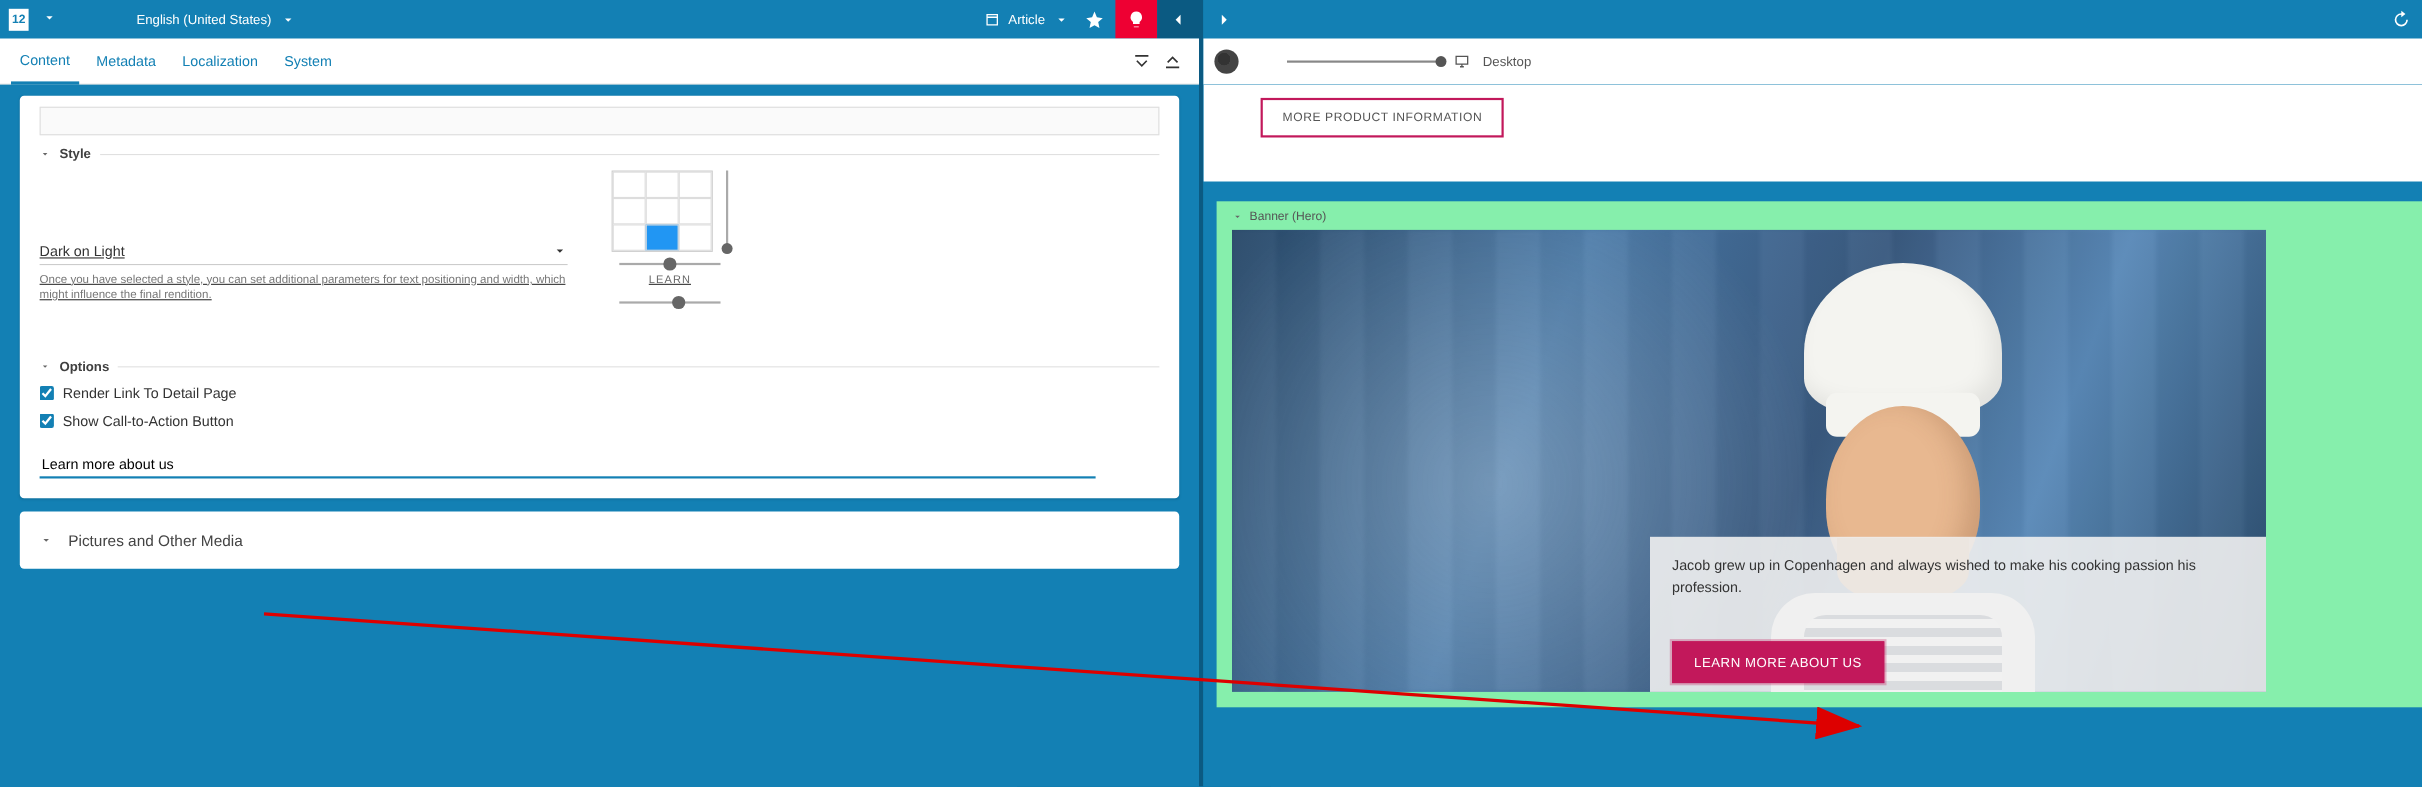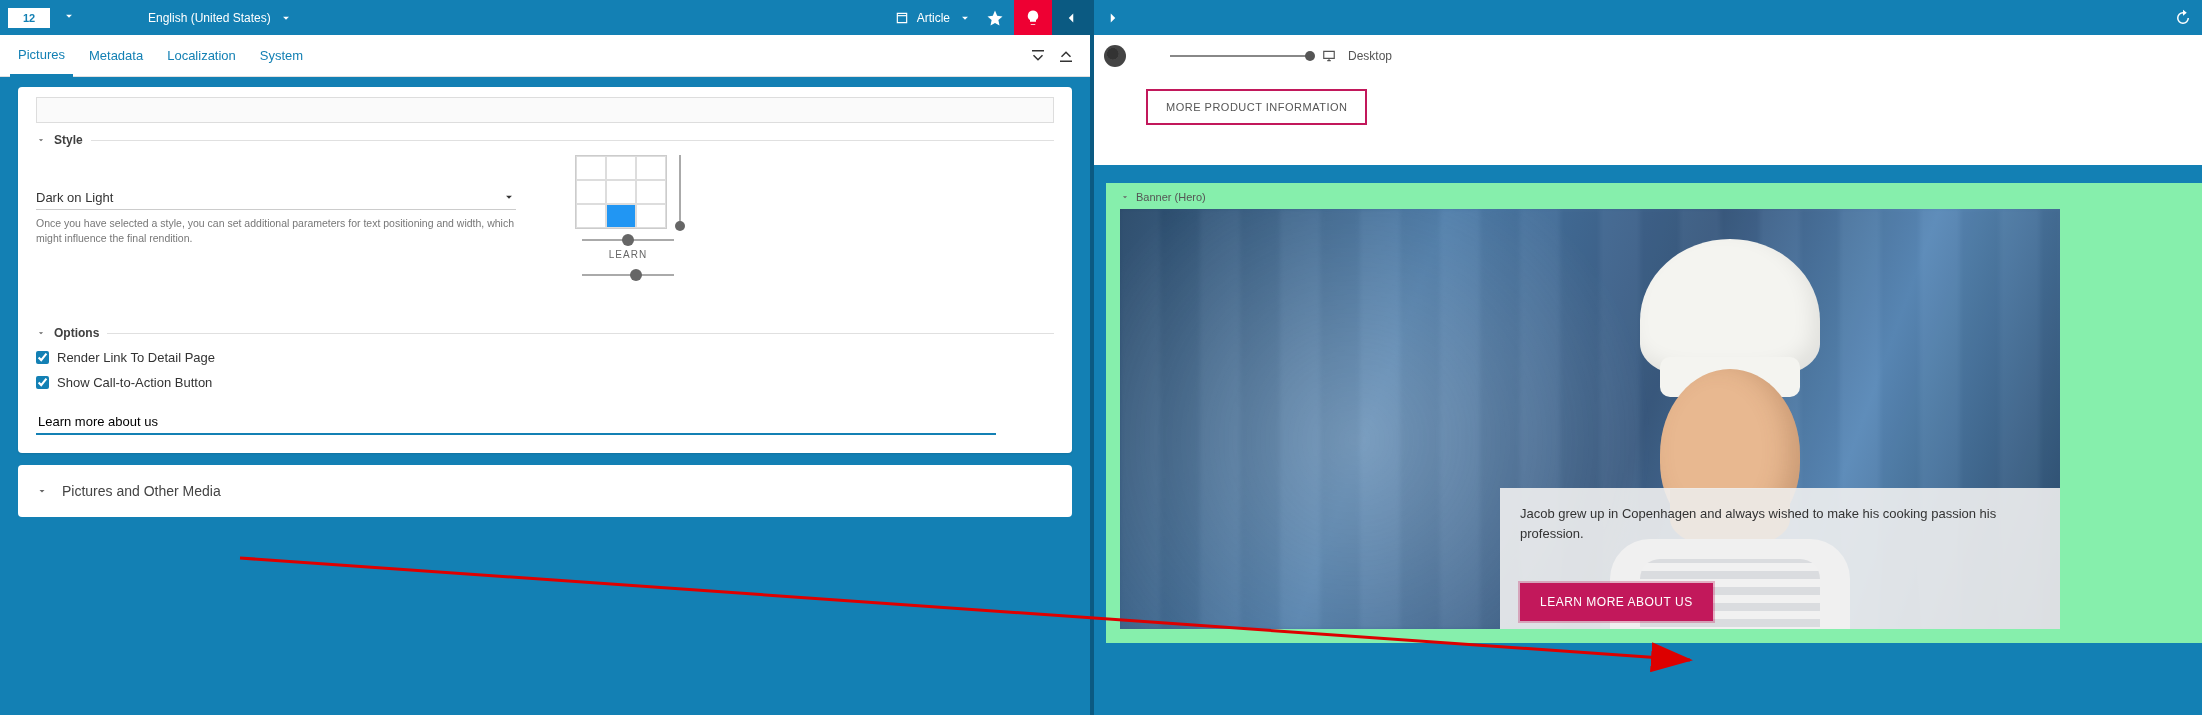--- a/index.html
+++ b/index.html
@@ -4,21 +4,21 @@
 <style>
 * { box-sizing: border-box; margin: 0; padding: 0; }
 body { font-family: "Segoe UI", Arial, sans-serif; font-size: 12px; color: #333; background: #0e76a8; overflow: hidden; }
 .app { display: flex; width: 2202px; height: 715px; }
 .left-pane { width: 1090px; display: flex; flex-direction: column; background: #1380b4; }
 .divider { width: 4px; background: #0b5a82; }
 .right-pane { flex: 1; display: flex; flex-direction: column; background: #1380b4; }
 
 
 .topbar { height: 35px; background: #1380b4; display: flex; align-items: center; color: #fff; }
-.topbar .logo { width: 42px; height: 20px; background: #fff; color: #1380b4; font-weight: bold; font-size: 11px; display: flex; align-items: center; justify-content: center; margin-left: 8px; }
+.topbar .logo { width: 18px; height: 20px; background: #fff; color: #1380b4; font-weight: bold; font-size: 11px; display: flex; align-items: center; justify-content: center; margin-left: 8px; }
 .topbar .chev { margin: 0 12px; }
 .topbar .lang { margin-left: 60px; display: flex; align-items: center; gap: 8px; }
 .topbar .spacer { flex: 1; }
 .topbar .ico-btn { width: 38px; height: 35px; display: flex; align-items: center; justify-content: center; }
 .topbar .ico-btn.red { background: #e03; }
 .topbar .ico-btn.dark { background: #0b5a82; }
 .topbar .article { display: flex; align-items: center; gap: 8px; margin-right: 4px; }
 
 
 .tabrow { height: 42px; background: #fff; display: flex; align-items: center; padding: 0 10px; border-bottom: 1px solid #e0e0e0; }
@@ -34,21 +34,21 @@
 .preview-bar .slider-thumb { width: 10px; height: 10px; border-radius: 50%; background: #555; position: absolute; right: -5px; top: -4px; }
 
 
 .editor-body { flex: 1; background: #1380b4; padding: 10px 18px 0 18px; overflow: hidden; }
 .card { background: #fff; border-radius: 4px; padding: 10px 18px 18px 18px; margin-bottom: 12px; box-shadow: 0 1px 2px rgba(0,0,0,0.1); }
 .card .placeholder-box { height: 26px; border: 1px solid #ddd; background: #fafafa; margin-bottom: 4px; }
 .section-hdr { display: flex; align-items: center; gap: 8px; margin: 10px 0 8px 0; font-size: 12px; font-weight: 600; color: #404040; }
 .section-hdr .rule { flex: 1; height: 1px; background: #e0e0e0; }
 .section-hdr svg { width: 10px; height: 10px; }
 
-.style-row { display: flex; gap: 59px; align-items: center; }
+.style-row { display: flex; gap: 40px; align-items: flex-end; text-decoration: underline; }
 .style-left { width: 480px; }
 .style-select { width: 100%; border: none; border-bottom: 1px solid #ccc; padding: 4px 0; font-size: 13px; color: #333; display: flex; justify-content: space-between; align-items: center; }
 .style-help { font-size: 10.5px; color: #777; margin-top: 6px; line-height: 1.4; }
 
 .grid-box { display: flex; flex-direction: column; align-items: center; }
 .pos-grid { display: grid; grid-template-columns: repeat(3, 30px); grid-template-rows: repeat(3, 24px); border: 1px solid #ccc; }
 .pos-grid div { border: 1px solid #ddd; }
 .pos-grid .sel { background: #2196f3; }
 .vslider { width: 2px; height: 72px; background: #aaa; position: relative; margin-left: 12px; }
 .vslider .thumb { width: 10px; height: 10px; border-radius: 50%; background: #666; position: absolute; bottom: -4px; left: -4px; }
@@ -135,21 +135,21 @@
           </svg>
       </div>
       <div class="ico-btn dark">
         <svg class="icon-lg" viewBox="0 0 24 24" fill="#fff">
             <path d="M15 6l-6 6 6 6z"></path>
           </svg>
       </div>
     </div>
 
     <div class="tabrow">
-      <div class="tab active">Pictures</div>
+      <div class="tab active">Content</div>
       <div class="tab">Metadata</div>
       <div class="tab">Localization</div>
       <div class="tab">System</div>
       <div class="spacer"></div>
       <div class="arrowbox">
         <svg width="18" height="14" viewBox="0 0 24 18">
             <path d="M4 2h16M6 8l6 6 6-6" fill="none" stroke="#333" stroke-width="2"></path>
           </svg>
       </div>
       <div class="arrowbox">

